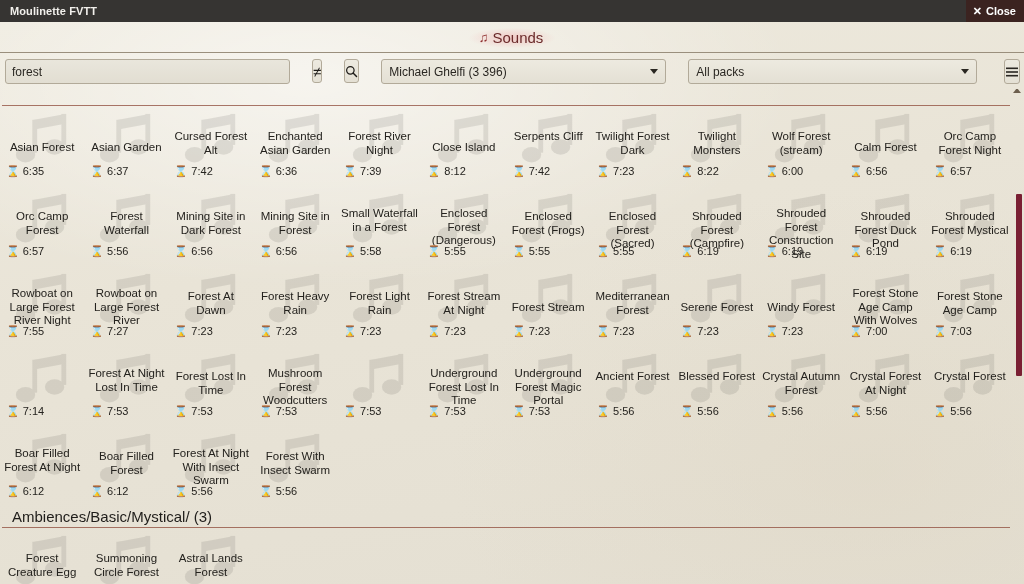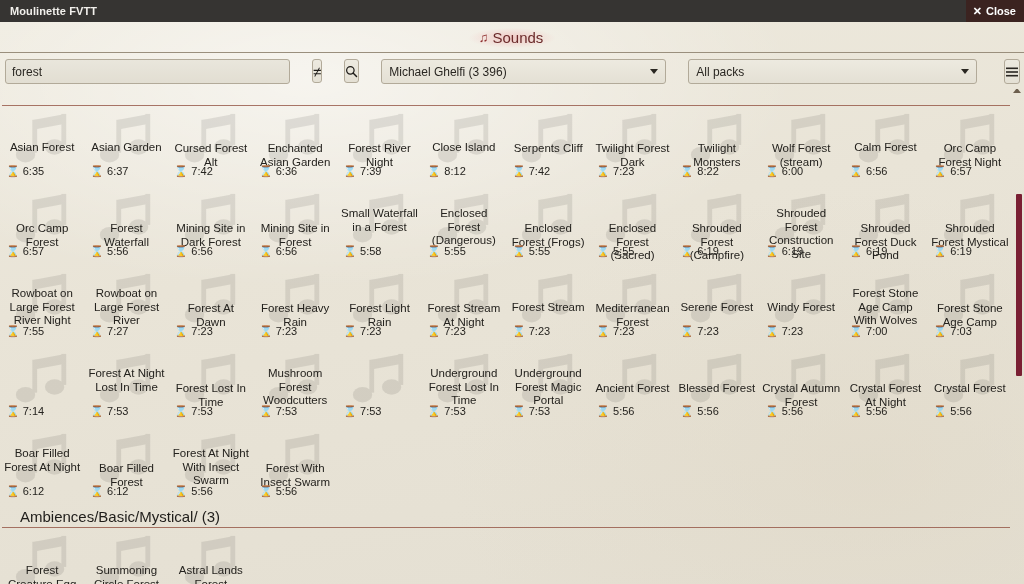--- a/index.html
+++ b/index.html
@@ -219,21 +219,21 @@
     font-size: 11px;
     color: #3a3732;
   }
 
   .group {
     padding: 0;
   }
   .group-title {
     font-size: 15px;
     color: #1f1d1a;
-    padding: 2px 0 2px 20px;
+    padding: 2px 0 2px 12px;
     font-weight: normal;
   }
 
   .grid {
     display: grid;
     grid-template-columns: repeat(12, 1fr);
     column-gap: 0;
     row-gap: 0;
   }
 
@@ -264,21 +264,21 @@
     z-index: 2;
     font-size: 11.5px;
     line-height: 13.5px;
     text-align: center;
     color: #24221e;
     max-width: 100%;
     word-wrap: break-word;
     margin-top: 24px;
   }
   .item.n1 .name { margin-top: 31px; }
-  .item.n2 .name { margin-top: 32px; }
+  .item.n2 .name { margin-top: 20px; }
   .item.n3 .name { margin-top: 17px; }
   .item .dur {
     position: absolute;
     left: 6px;
     bottom: 9px;
     z-index: 2;
     font-size: 11px;
     color: #25231f;
     display: flex;
     align-items: center;

